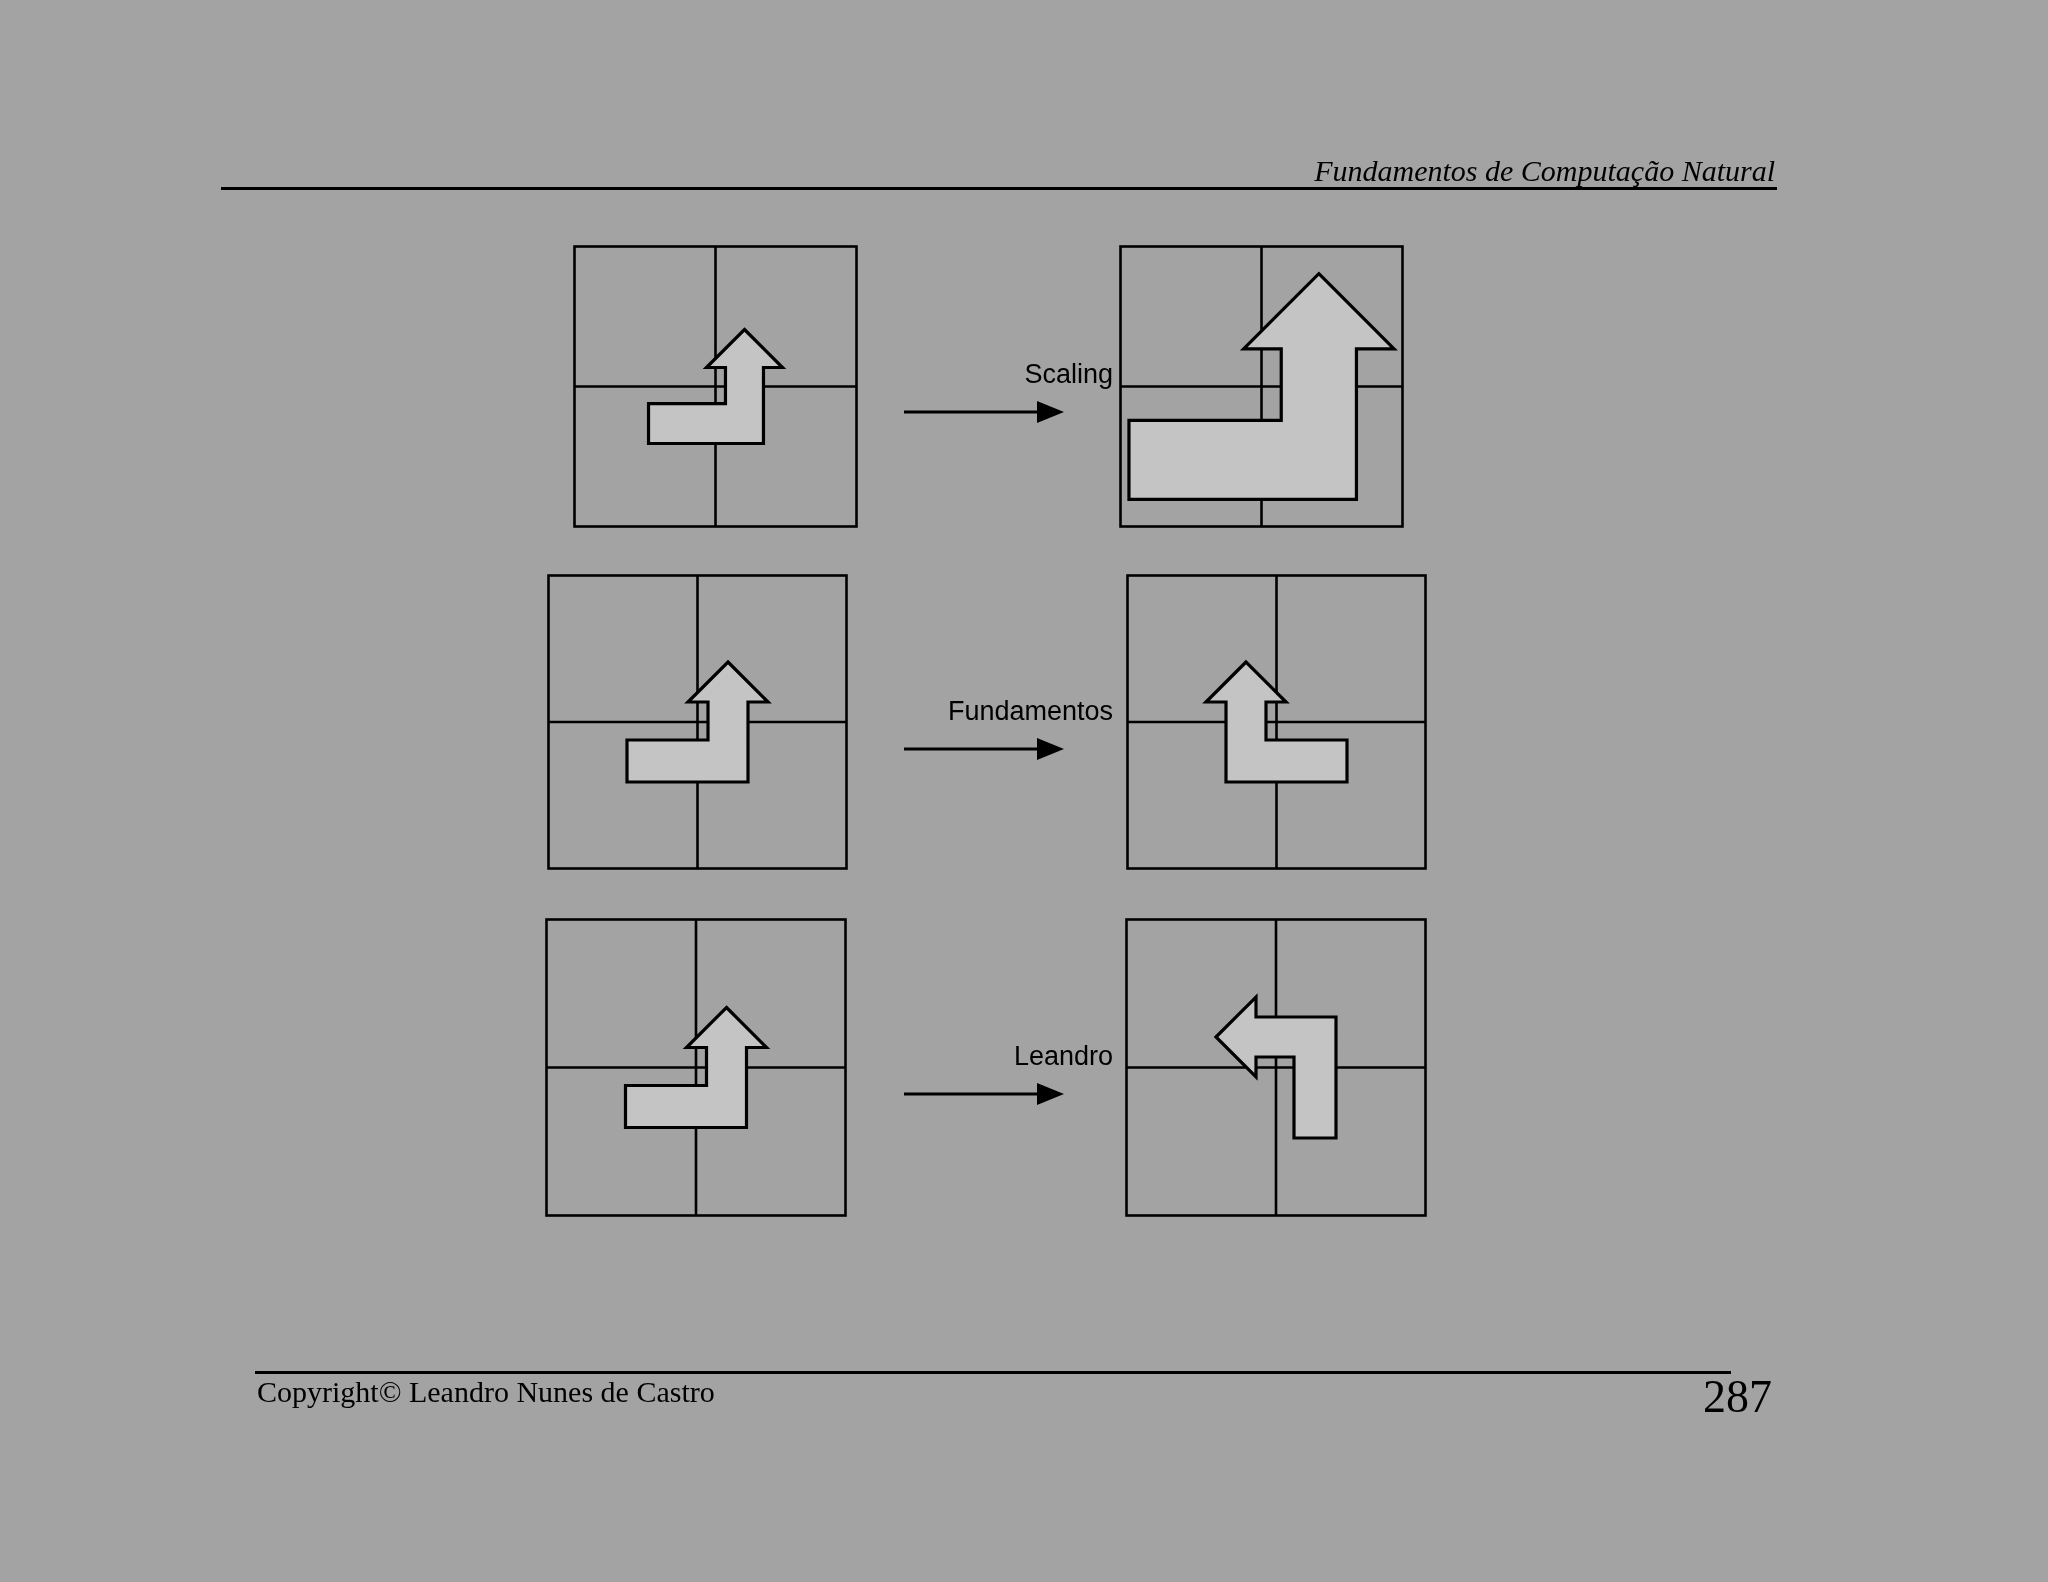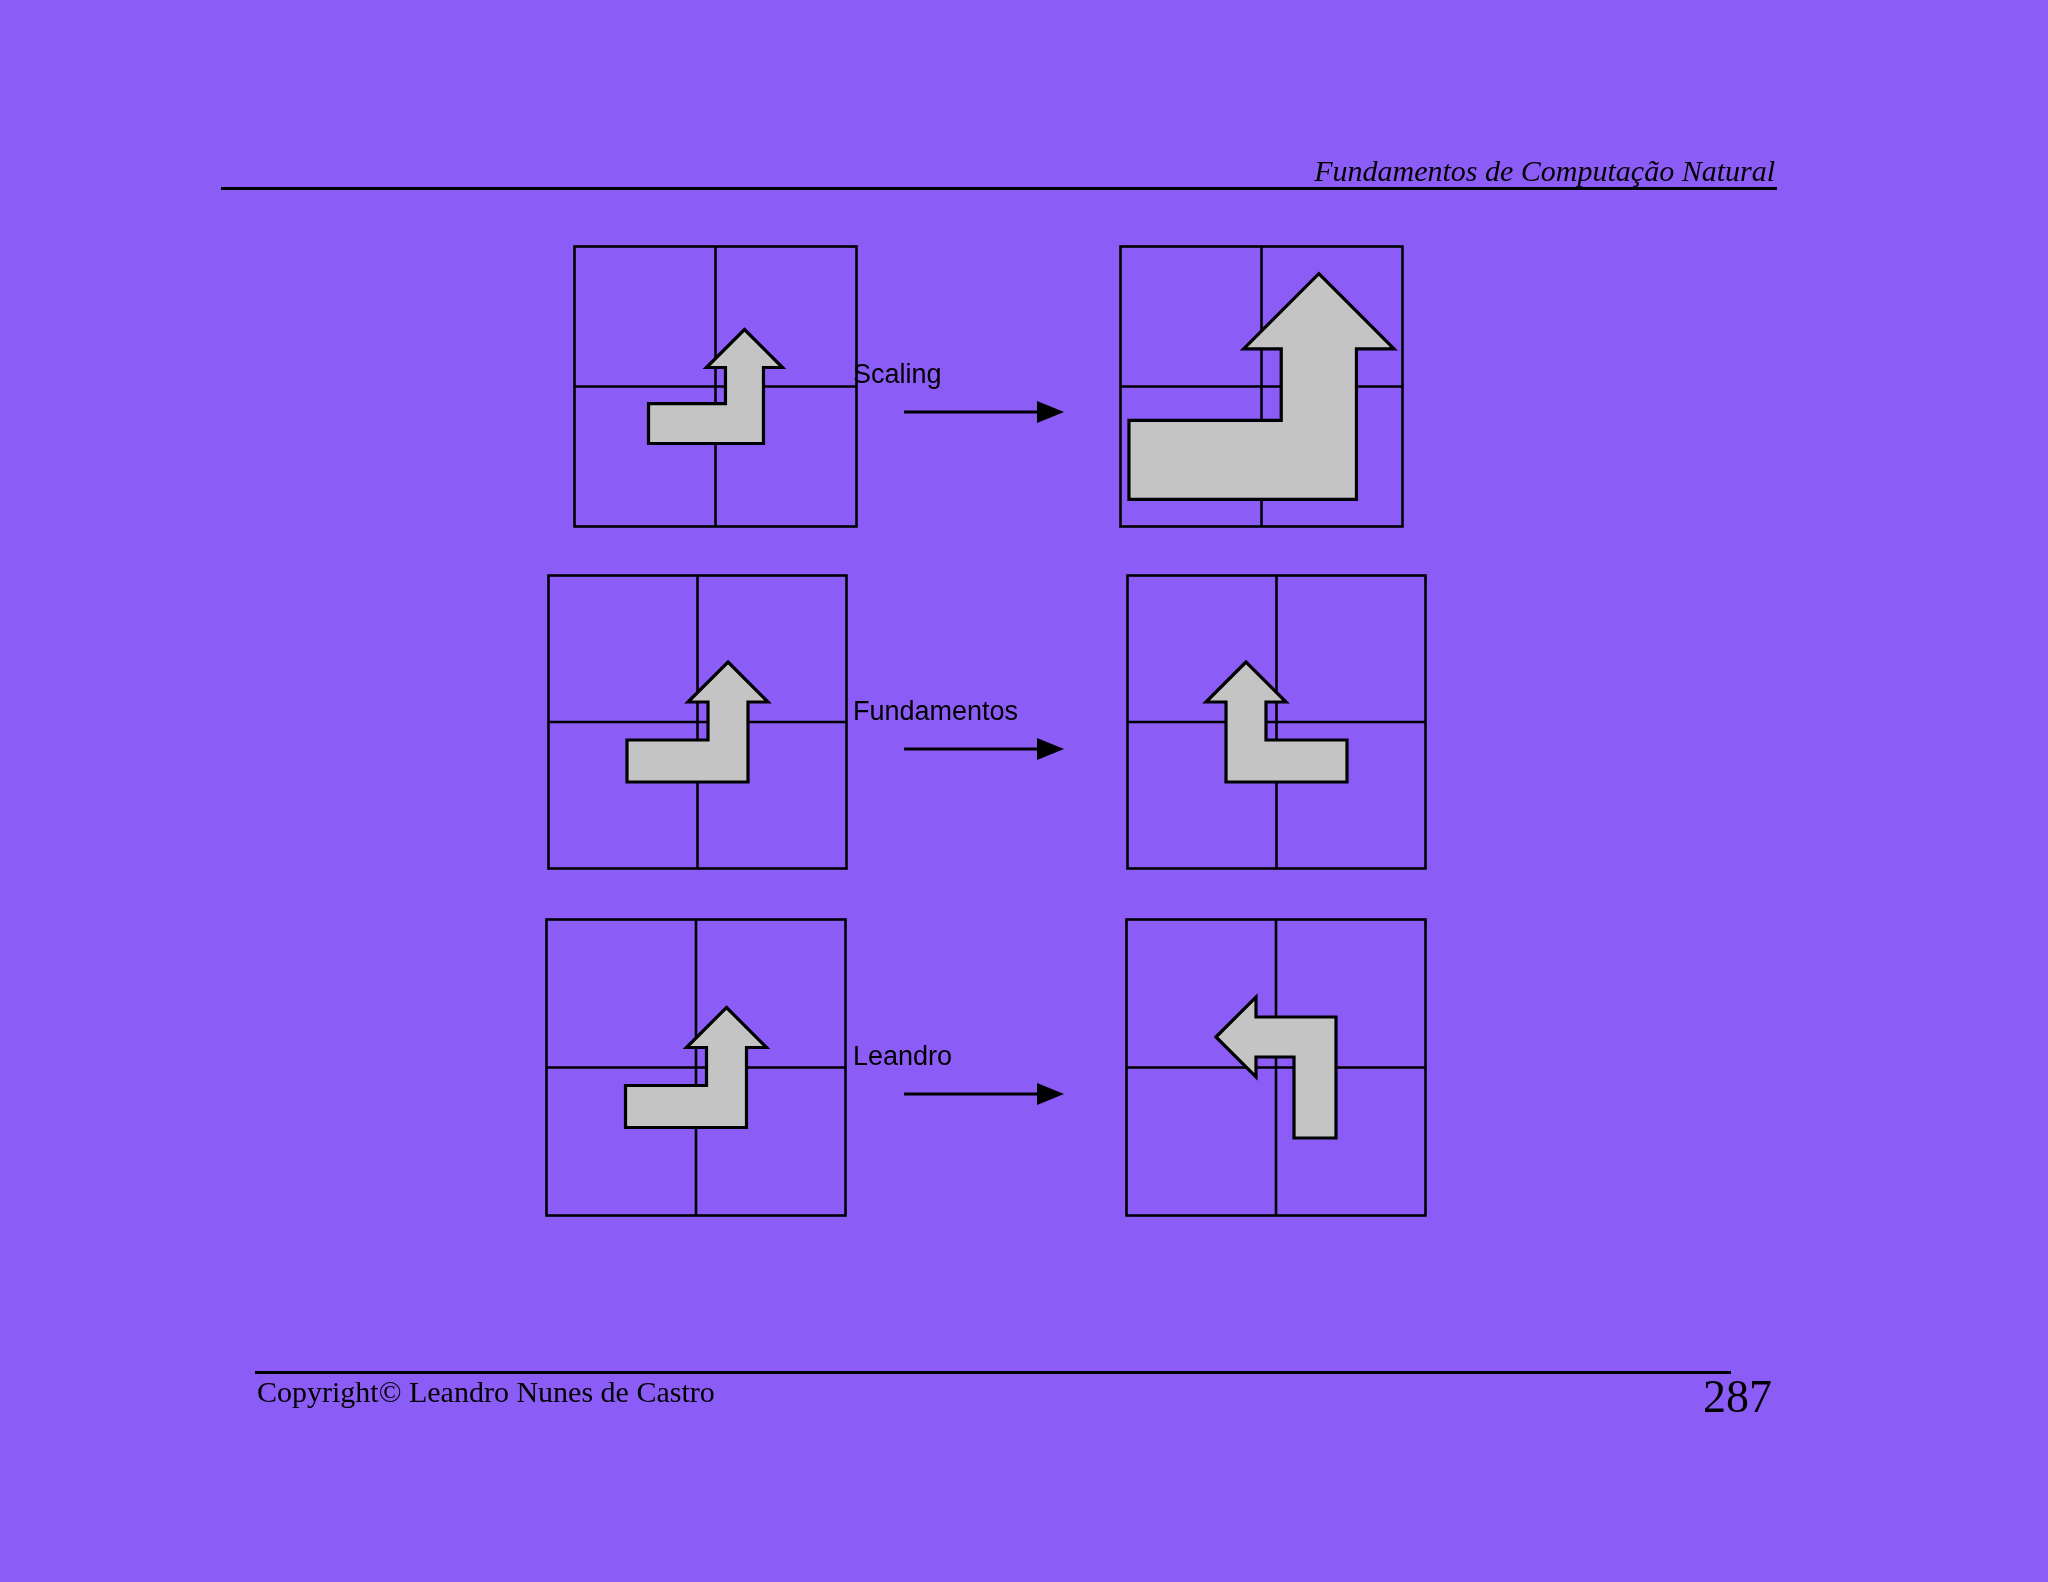--- a/index.html
+++ b/index.html
@@ -1,19 +1,19 @@
 <!DOCTYPE html>
 <html><head>
 <meta charset="utf-8">
 <style>
   html,body{margin:0;padding:0;background:#ffffff;}
   .page{
     position:relative;
     width:2048px;height:1582px;
-    background:#8b5cf6;
+    background:#a3a3a3;
     font-family:"Liberation Sans", sans-serif;
     color:#000;
     overflow:hidden;
   }
   .header-title{
     position:absolute;
     top:154px;right:273px;
     font-family:"Liberation Serif", serif;
     font-style:italic;
     font-size:30px;
@@ -35,21 +35,21 @@
   }
   .shape{
     stroke:#000;
     stroke-width:3.2;
     stroke-linejoin:miter;
     vector-effect:non-scaling-stroke;
   }
   .xform-label{
     position:absolute;
     left:853px;width:260px;
-    text-align:left;
+    text-align:right;
     font-size:27px;
     line-height:32px;
   }
   .xform-arrow{position:absolute;left:903px;}
   .xform-arrow line{stroke:#000;stroke-width:3;}
   .xform-arrow polygon{fill:#000;stroke:none;}
   .footer-copyright{
     position:absolute;
     left:257px;top:1375px;
     font-family:"Liberation Serif", serif;

